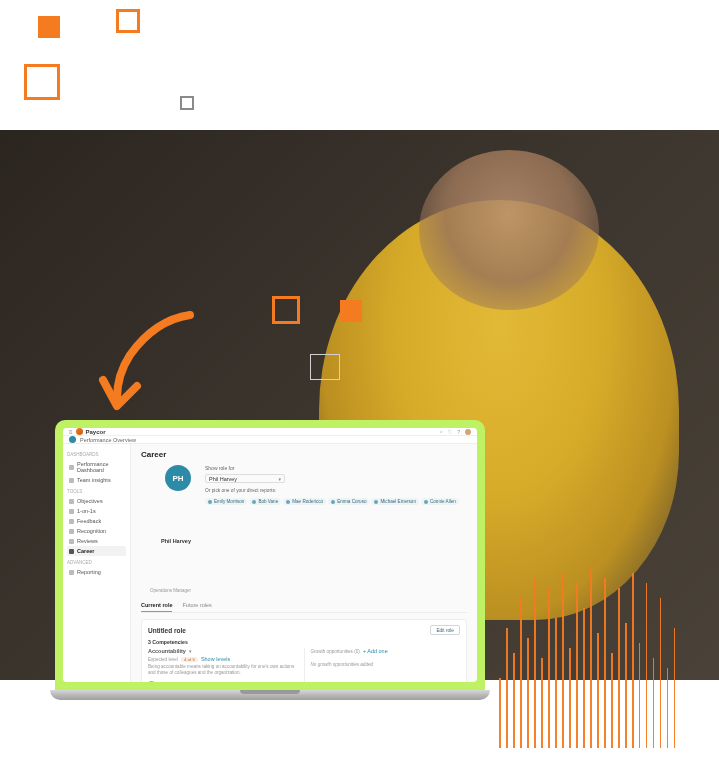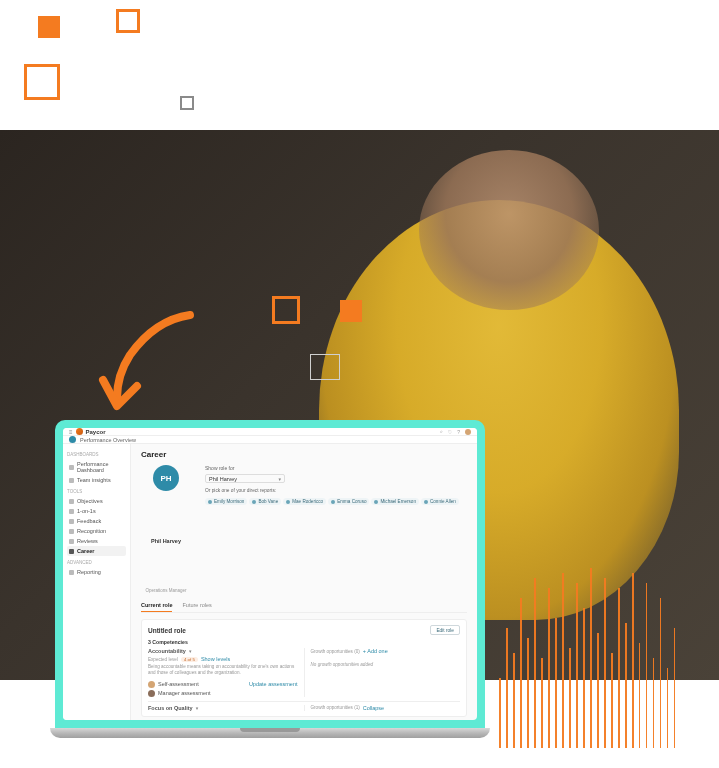--- a/index.html
+++ b/index.html
@@ -67,23 +67,23 @@
     position: absolute;
     top: 420px;
     left: 50px;
     width: 440px;
     height: 300px;
     z-index: 10;
   }
   .laptop-screen {
     position: relative;
     width: 430px;
-    height: 308px;
+    height: 270px;
     margin: 0 auto;
-    background: #5eead4;
+    background: #bef264;
     border-radius: 10px 10px 0 0;
     padding: 8px;
   }
   .laptop-base {
     width: 440px;
     height: 10px;
     background: linear-gradient(to bottom, #d8d8d8 0%, #b8b8b8 50%, #a0a0a0 100%);
     border-radius: 0 0 14px 14px;
     position: relative;
   }
@@ -162,21 +162,21 @@
     flex:1;
     padding: 6px 10px;
     display:flex;
     flex-direction:column;
     gap:6px;
     overflow:hidden;
   }
   .page-title { font-size:8px; font-weight:600; color:#222; }
 
   .profile-row { display:flex; gap:14px; align-items:flex-start; }
-  .profile-left { display:flex; flex-direction:column; align-items:center; width:50px;gap:44px; }
+  .profile-left { display:flex; flex-direction:column; align-items:flex-end; width:50px;gap:44px; }
   .avatar {
     width:26px; height:26px; border-radius:50%;
     background:#2e8ba8;
     color:#fff; display:flex; align-items:center; justify-content:center;
     font-size:8px; font-weight:600;
   }
   .profile-name { font-size:5.5px; font-weight:600; margin-top:3px; color:#333; text-align:center; }
   .profile-role { font-size:4.5px; color:#999; text-align:center; }
 
   .profile-right { flex:1; display:flex; flex-direction:column; gap:3px; }

